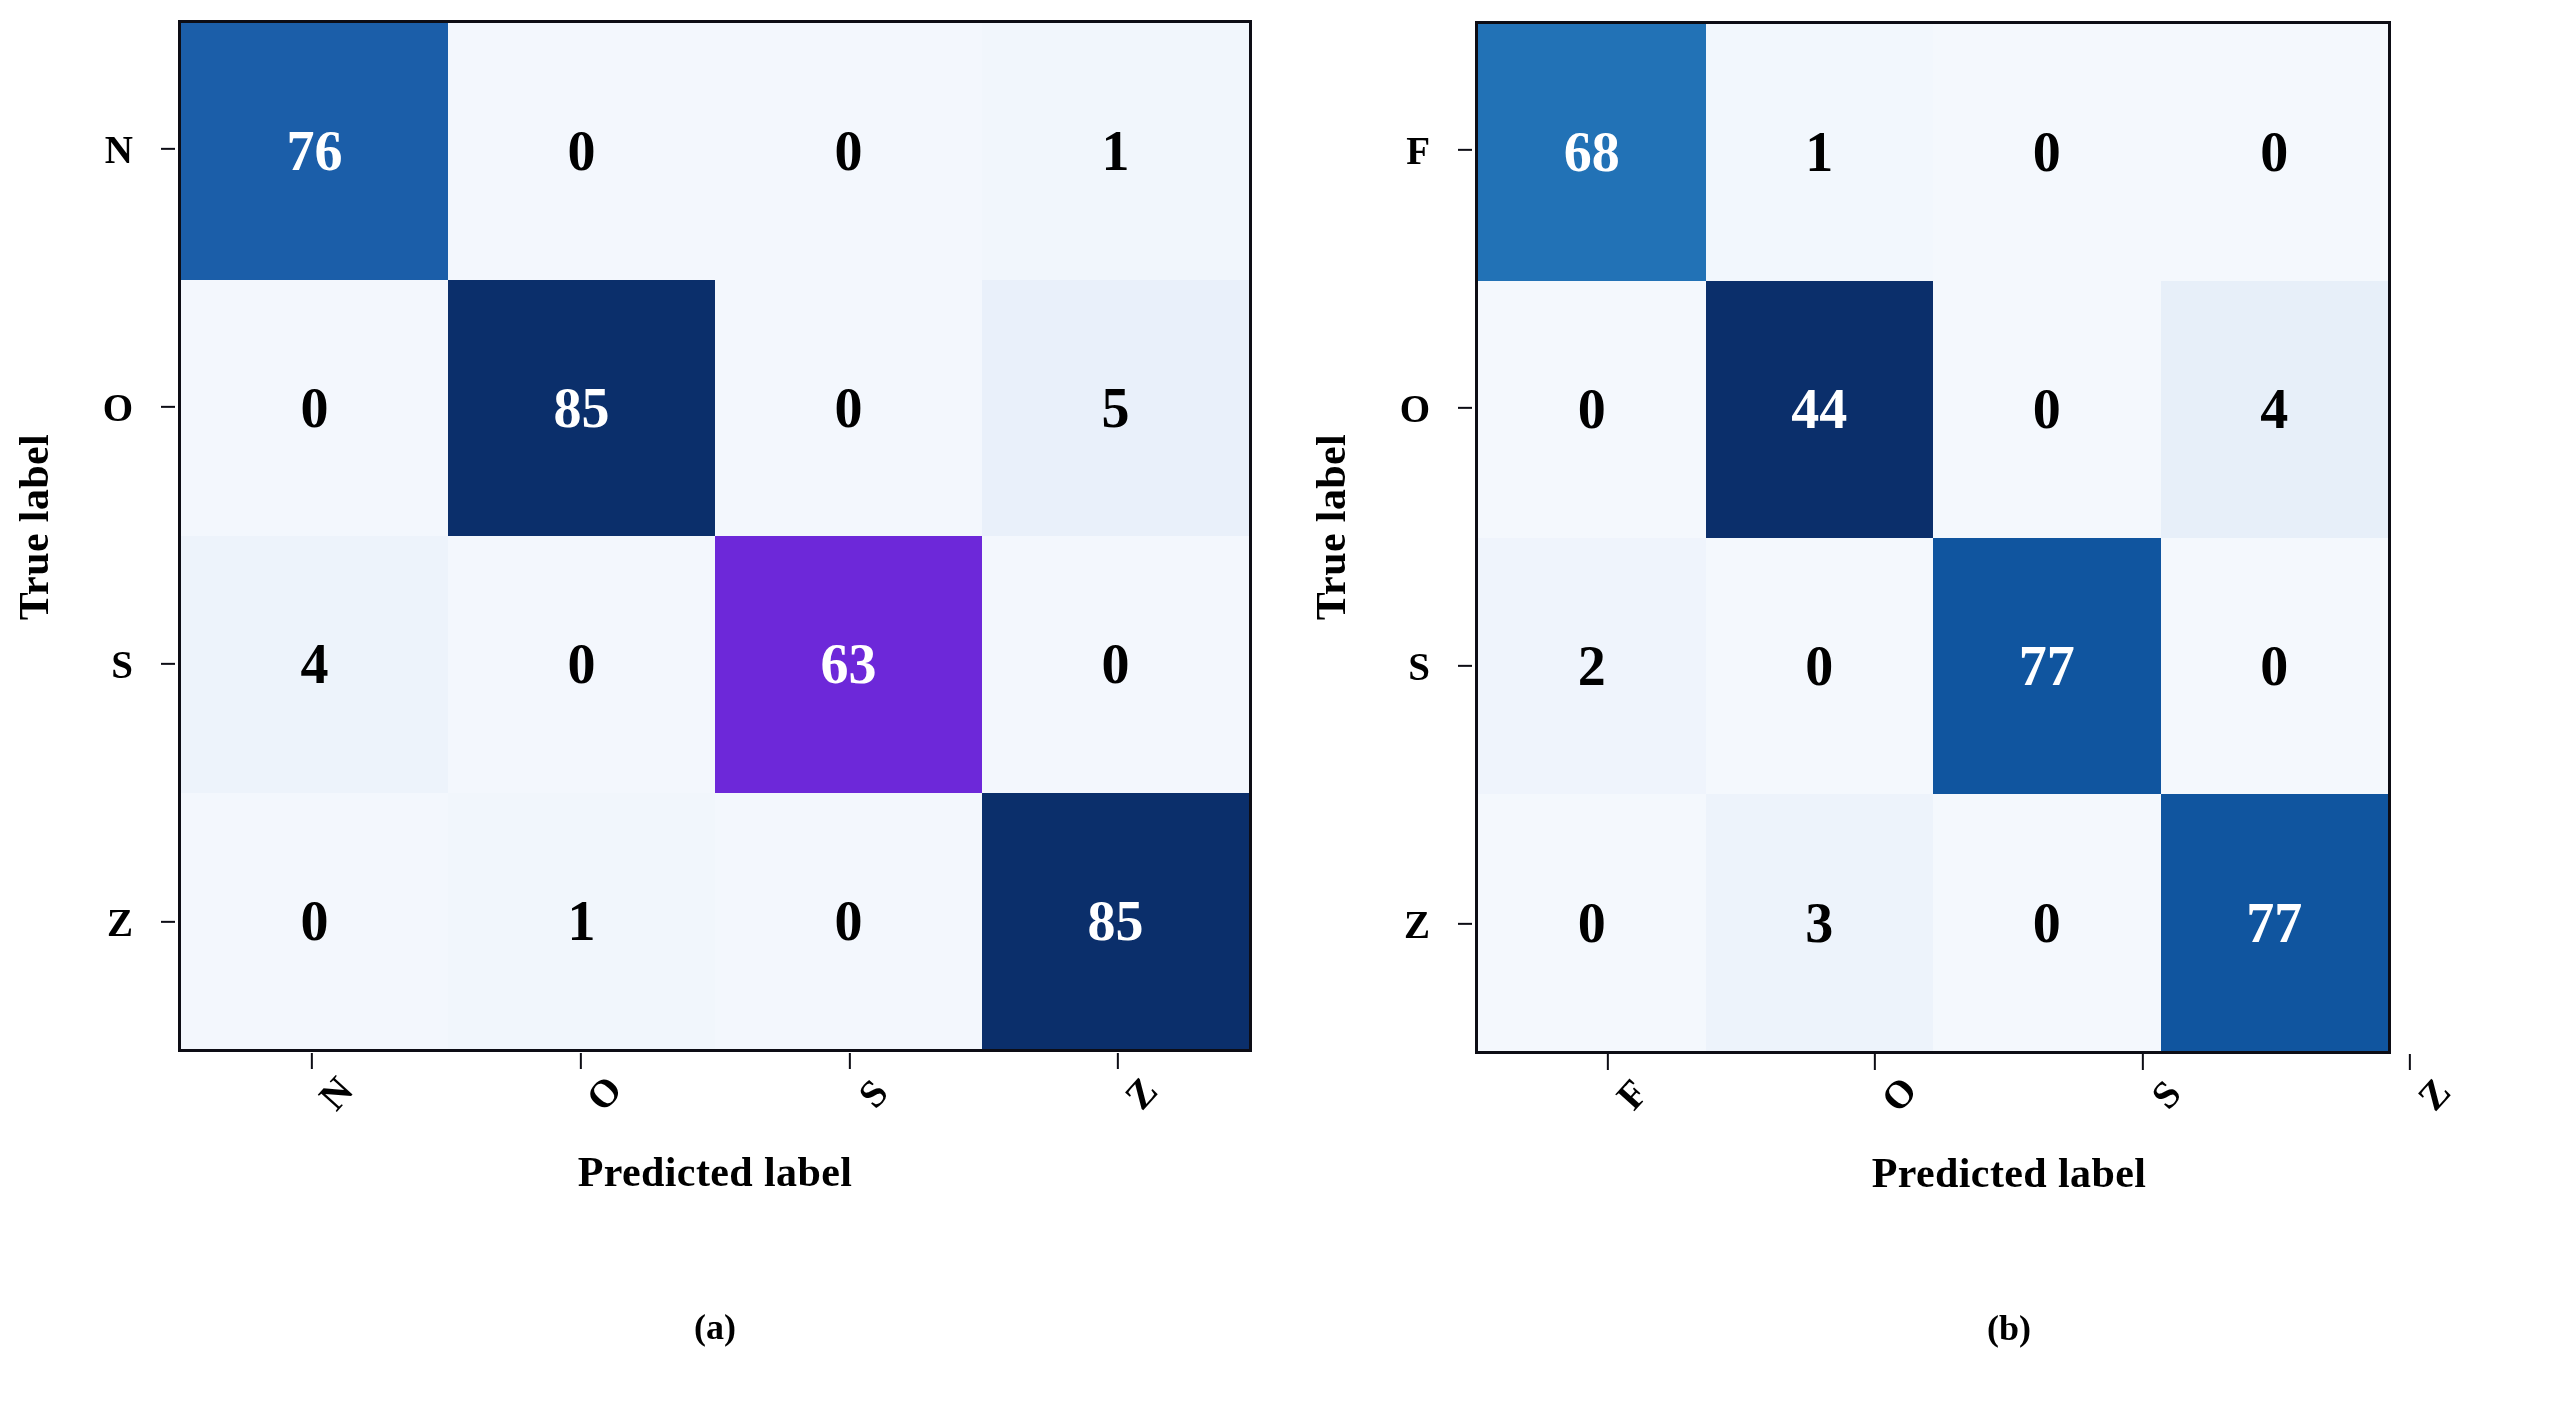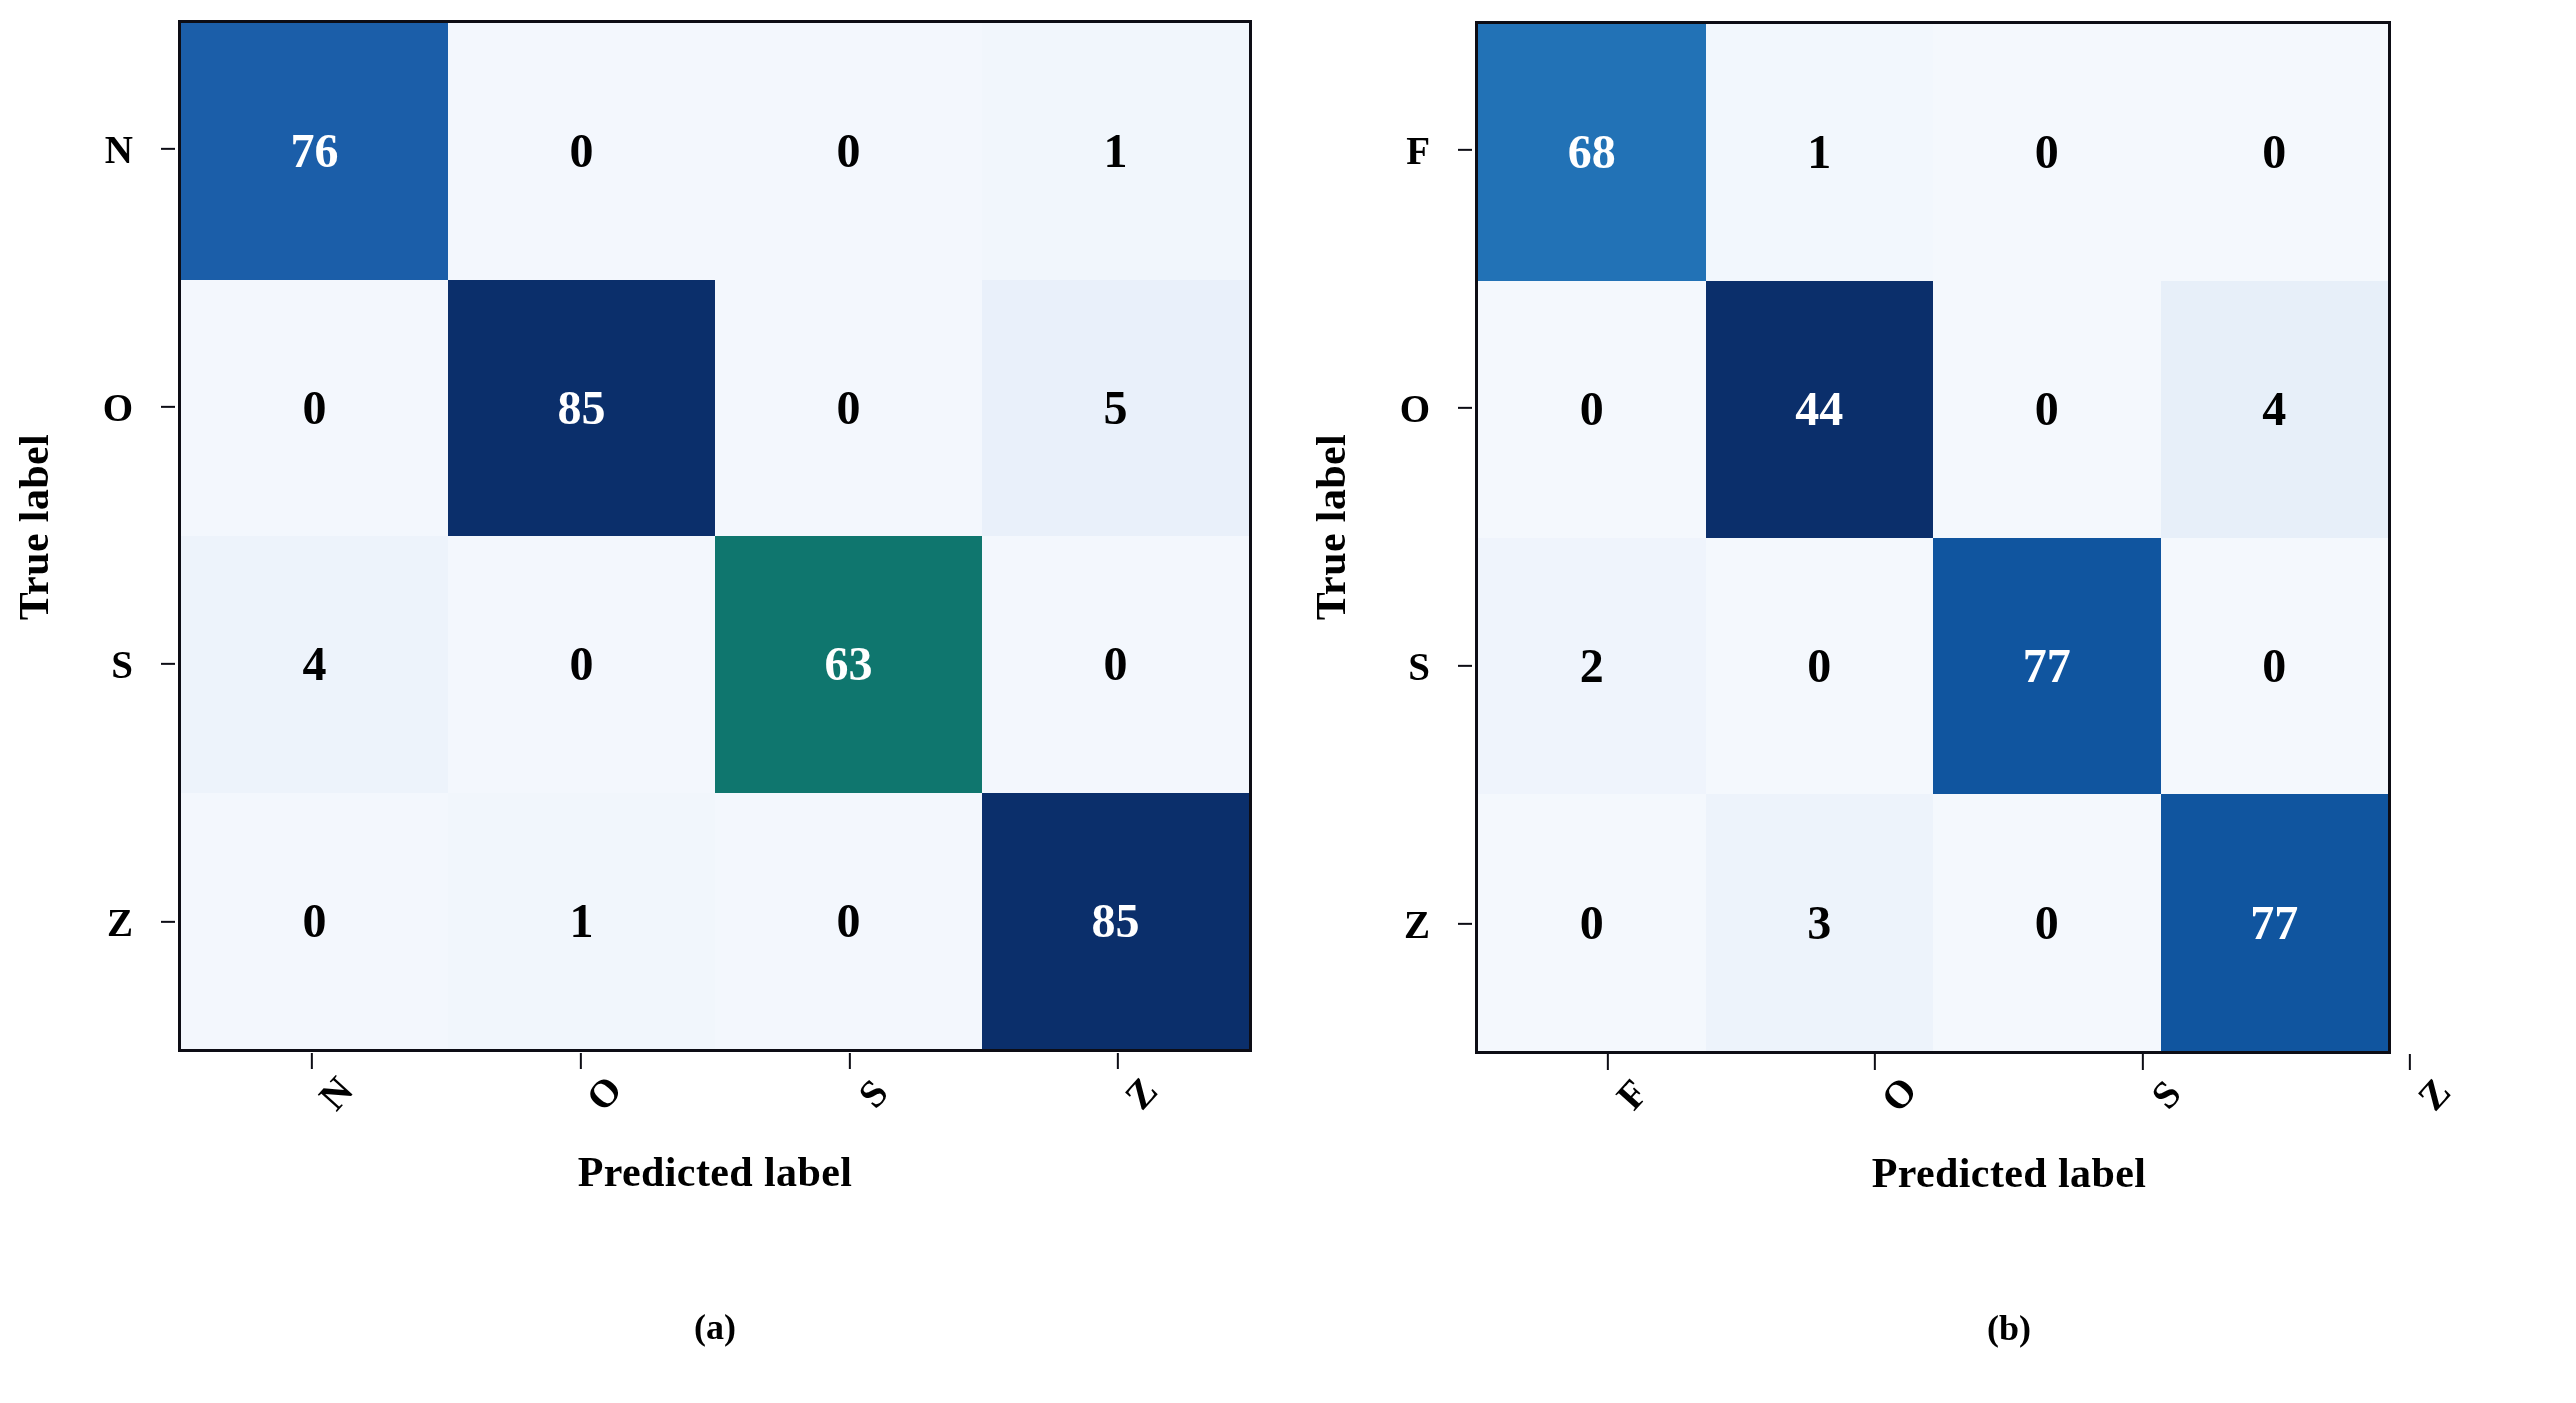--- a/index.html
+++ b/index.html
@@ -53,21 +53,21 @@
     display: grid;
     grid-template-columns: repeat(4, 1fr);
     grid-template-rows: repeat(4, 1fr);
     width: 100%;
     height: 100%;
   }
   .cell {
     display: flex;
     align-items: center;
     justify-content: center;
-    font-size: 48px;
+    font-size: 56px;
     font-weight: bold;
     line-height: 1;
     user-select: none;
   }
   .cell.dark { color: #ffffff; }
   .cell.light { color: #000000; }
 
   
   .ytick {
     position: absolute;
@@ -147,21 +147,21 @@
         <div class="cell light" style="background:#f3f7fd">0</div>
         <div class="cell light" style="background:#f1f6fc">1</div>
 
         <div class="cell light" style="background:#f3f7fd">0</div>
         <div class="cell dark" style="background:#0b2f6b">85</div>
         <div class="cell light" style="background:#f3f7fd">0</div>
         <div class="cell light" style="background:#e9f0fa">5</div>
 
         <div class="cell light" style="background:#edf3fb">4</div>
         <div class="cell light" style="background:#f3f7fd">0</div>
-        <div class="cell dark" style="background:#0f766e">63</div>
+        <div class="cell dark" style="background:#6d28d9">63</div>
         <div class="cell light" style="background:#f3f7fd">0</div>
 
         <div class="cell light" style="background:#f3f7fd">0</div>
         <div class="cell light" style="background:#f1f6fc">1</div>
         <div class="cell light" style="background:#f3f7fd">0</div>
         <div class="cell dark" style="background:#0b2f6b">85</div>
       </div>
     </div>
 
     <div class="xtick-mark" style="left:312px; top:1053px;"></div>

